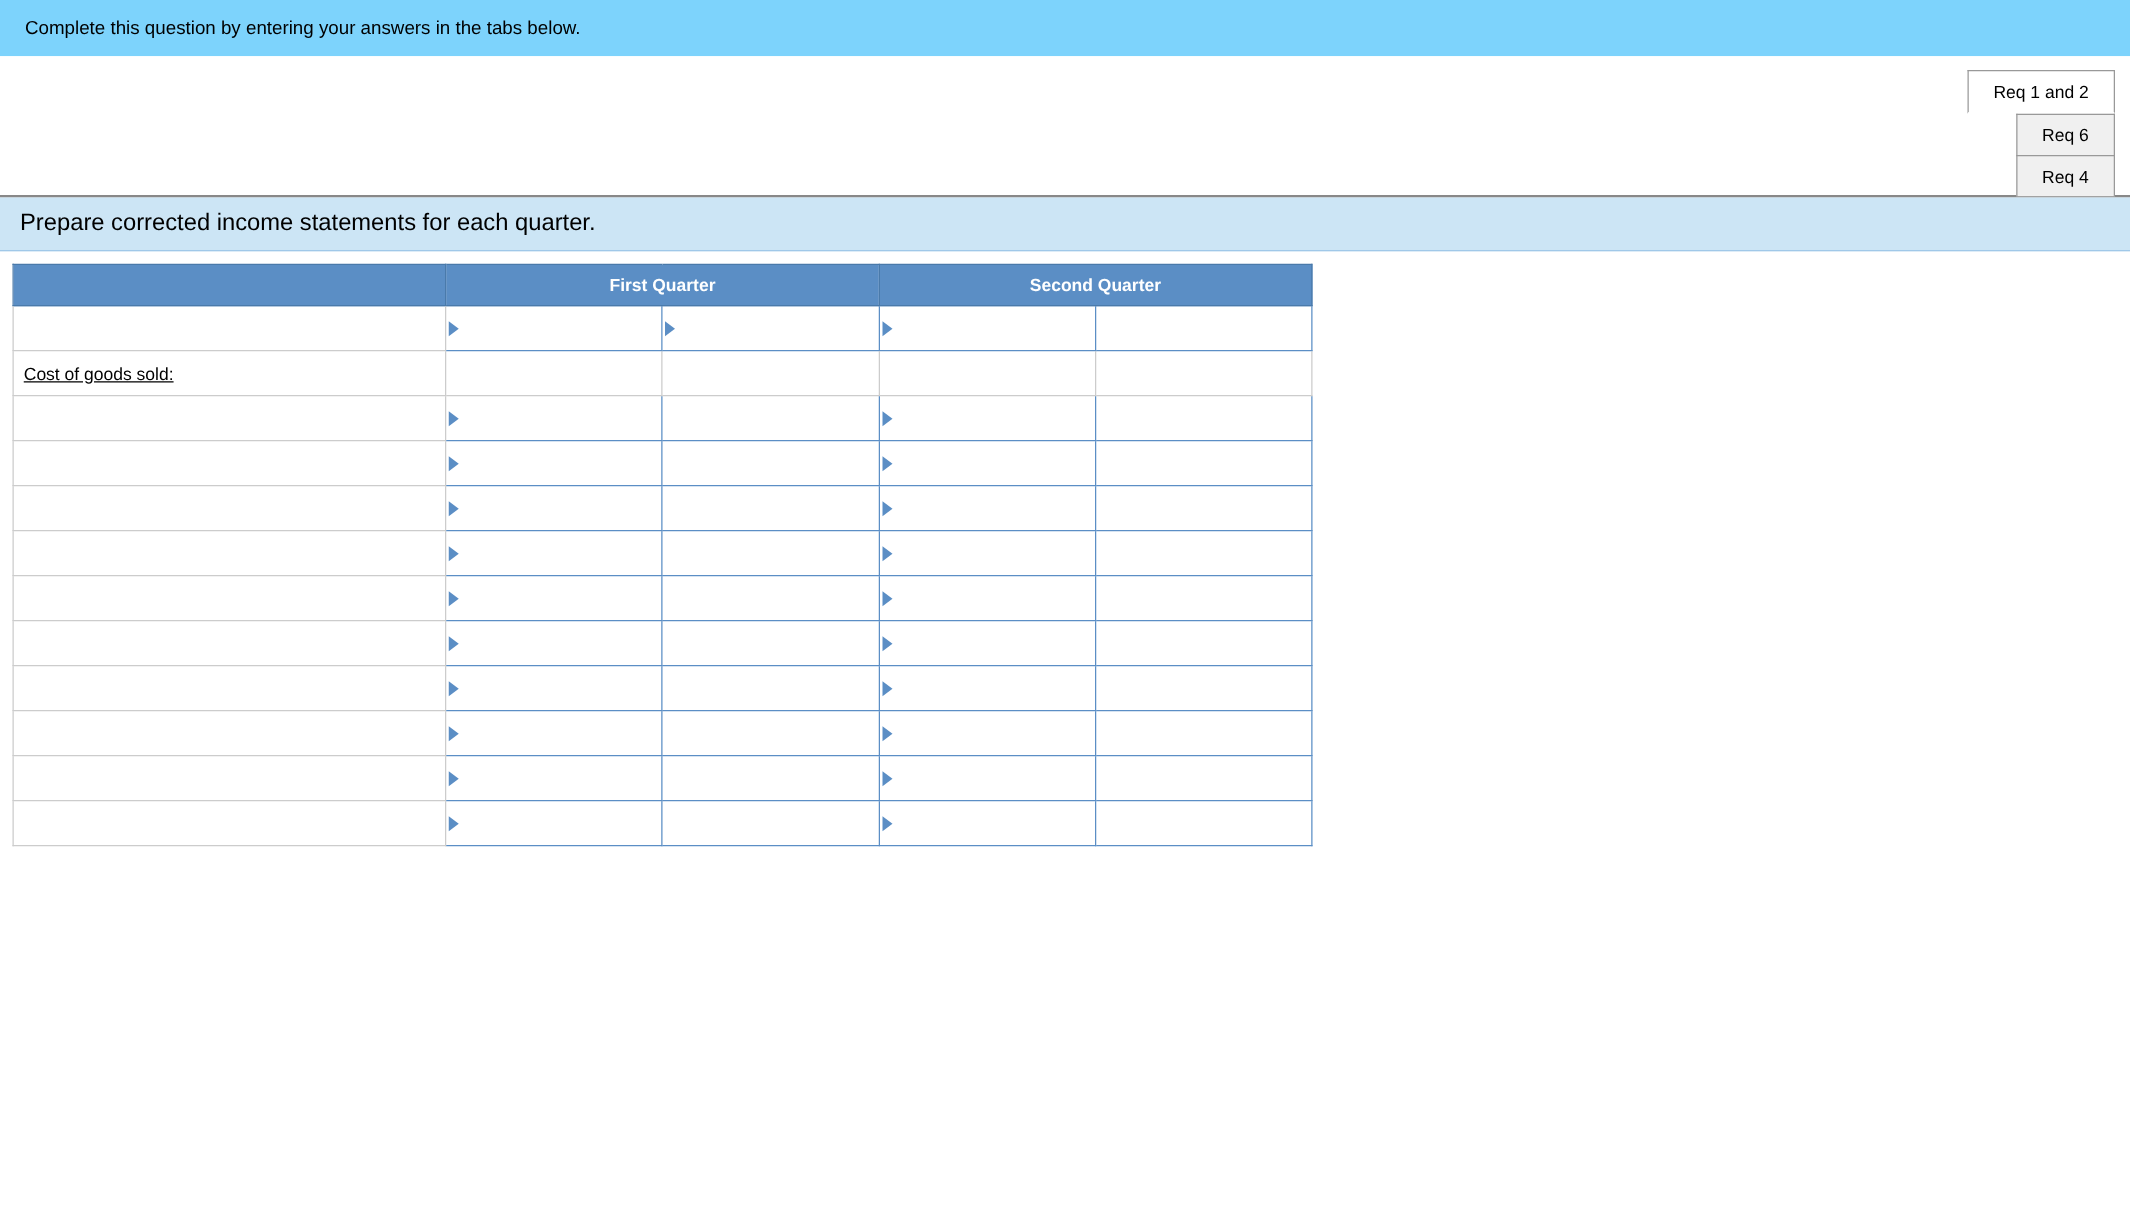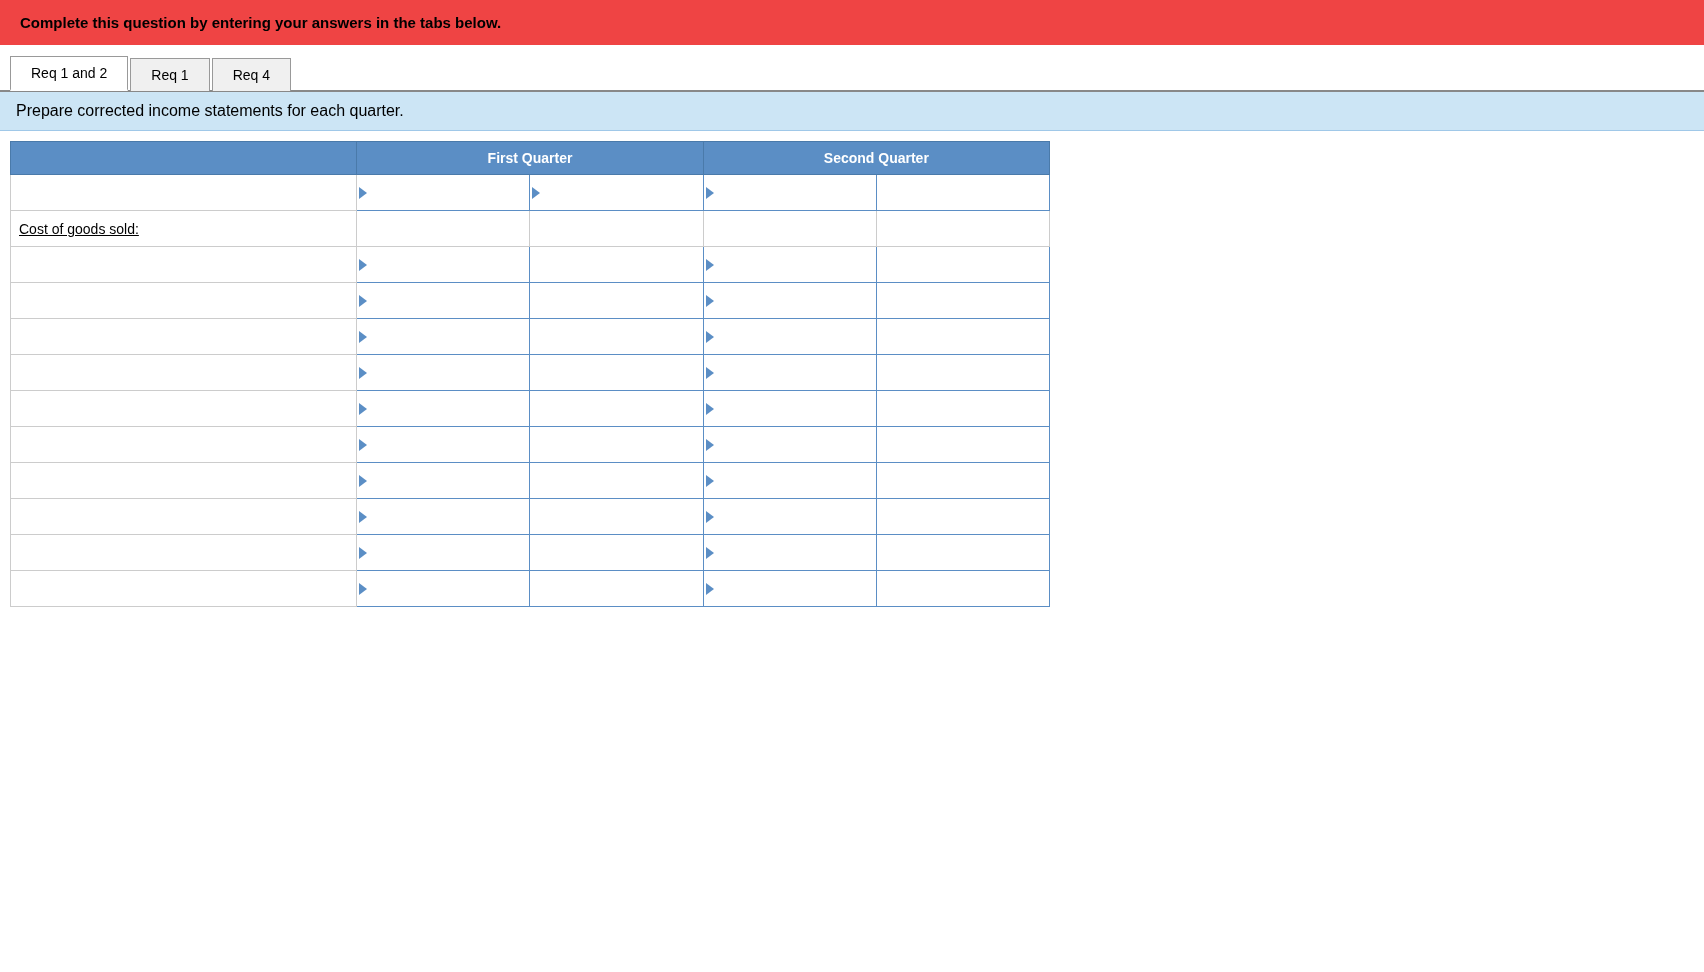--- a/index.html
+++ b/index.html
@@ -1,30 +1,31 @@
 <!DOCTYPE html>
 <html><head>
   <meta charset="utf-8">
   <style>
     * { box-sizing: border-box; margin: 0; padding: 0; }
     body { font-family: Arial, sans-serif; font-size: 14px; background: #fff; }
 
     .header-bar {
-      background: #ef4444;
+      background: #7dd3fc;
       padding: 14px 20px;
-      font-weight: bold;
+      font-weight: normal;
       font-size: 15px;
     }
 
     .tabs-area {
       padding: 10px 10px 0 10px;
       background: #fff;
       display: flex;
       align-items: flex-end;
       border-bottom: 2px solid #888;
+      flex-direction: column;
     }
 
     .tab {
       border: 1px solid #999;
       padding: 8px 20px;
       cursor: pointer;
       background: #f0f0f0;
       margin-right: 2px;
       font-size: 14px;
       border-bottom: none;
@@ -34,21 +35,21 @@
 
     .tab.active {
       background: #fff;
       border-bottom: 2px solid #fff;
       font-weight: normal;
     }
 
     .instruction-bar {
       background: #cce5f5;
       padding: 10px 16px;
-      font-size: 16px;
+      font-size: 19px;
       border-bottom: 1px solid #a0c8e8;
     }
 
     .table-container {
       padding: 10px;
       overflow-x: auto;
     }
 
     table {
       border-collapse: collapse;
@@ -144,21 +145,21 @@
 
 <div class="header-bar">
   <span>Complete this question by entering your answers in the tabs below.</span>
 </div>
 
 <div class="tabs-area">
   <div class="tab active">
     <span>Req 1 and 2</span>
   </div>
   <div class="tab">
-    <span>Req 1</span>
+    <span>Req 6</span>
   </div>
   <div class="tab">
     <span>Req 4</span>
   </div>
 </div>
 
 <div class="instruction-bar">
   <span>Prepare corrected income statements for each quarter.</span>
 </div>
 

